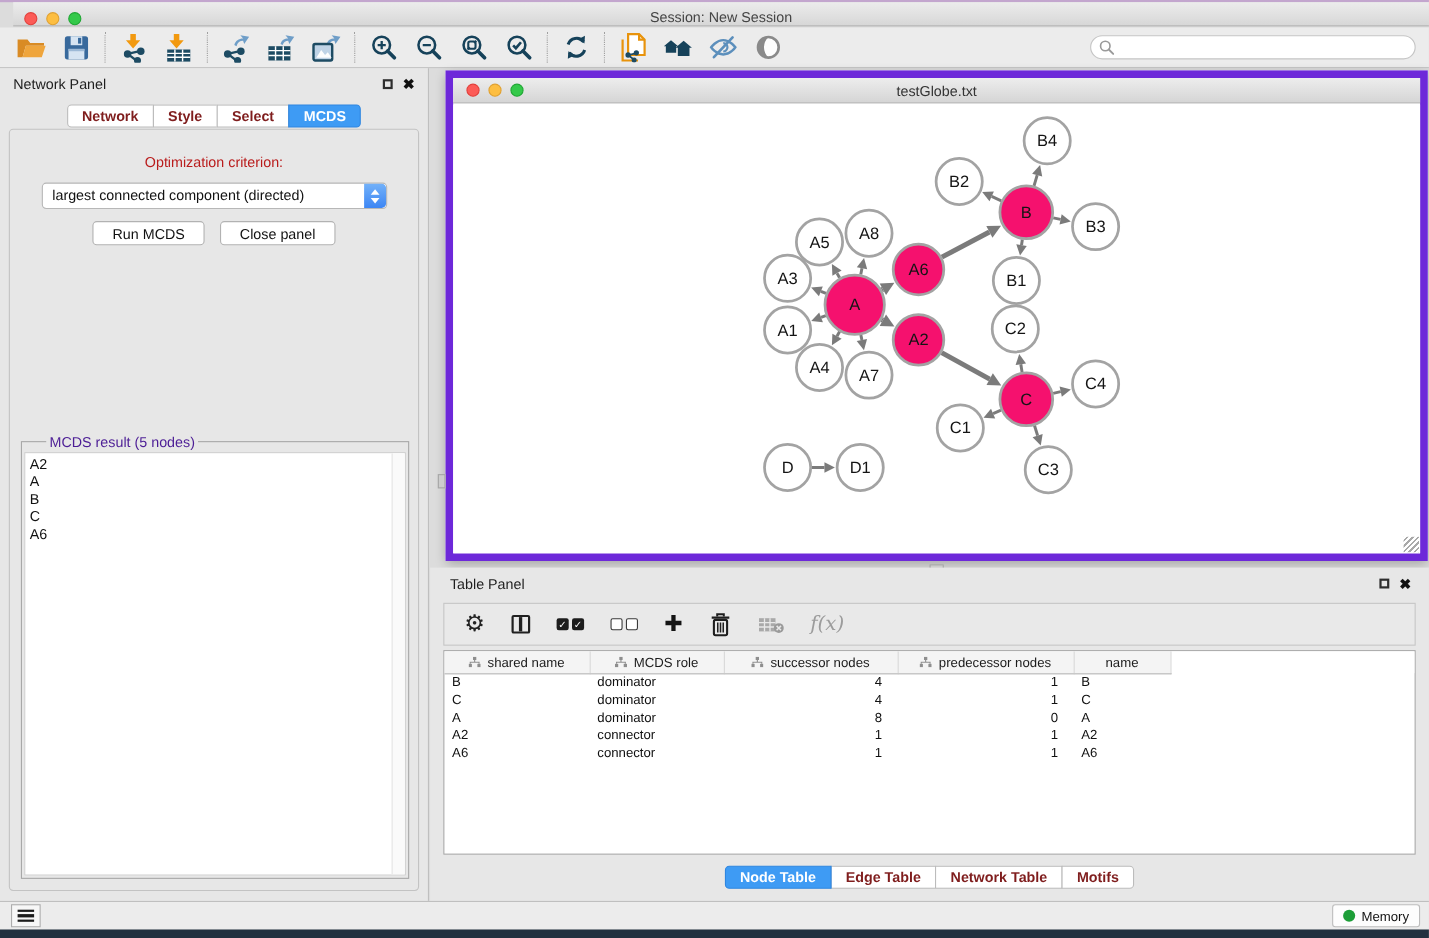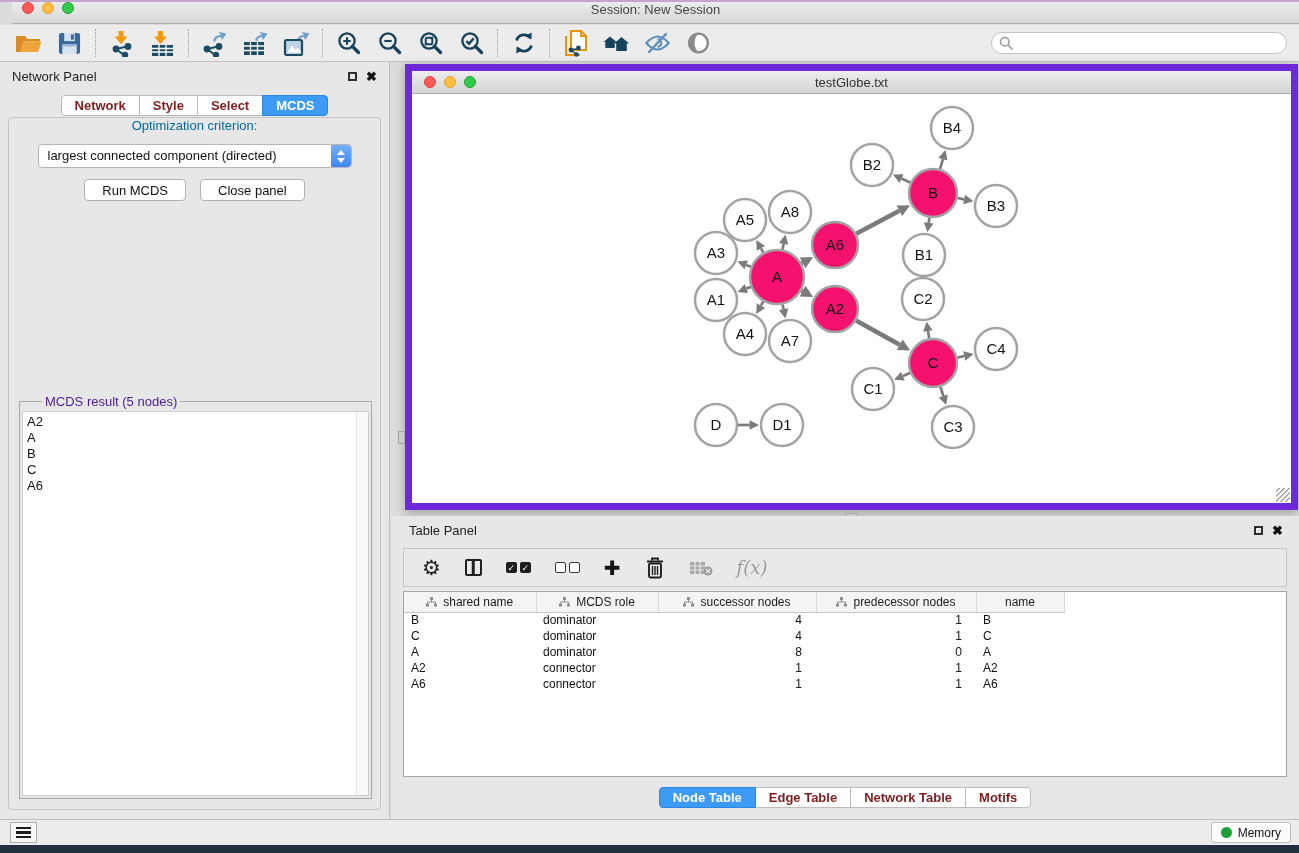--- a/index.html
+++ b/index.html
@@ -5,21 +5,21 @@
   * { margin:0; padding:0; box-sizing:border-box; }
   html,body { width:1299px; height:853px; }
   body { font-family:"Liberation Sans", sans-serif; background:#DCDCDC; position:relative; overflow:hidden; }
 
   .top-strip { position:absolute; top:0; left:0; right:0; height:2px; background:#C3A6CE; }
   .desktop-bottom { position:absolute; left:0; right:0; bottom:0; height:8px; background:#22303F; }
 
   
   .titlebar { position:absolute; top:2px; left:12px; right:0; height:22px;
     background:linear-gradient(#ECECEC,#D7D7D7); border-bottom:1px solid #B3B3B3;
-    display:flex; align-items:flex-start; }
+    display:flex; align-items:flex-end; }
   .traffic { display:flex; gap:8px; margin-left:10px; z-index:2; }
   .light { width:12px; height:12px; border-radius:50%; }
   .light.red { background:#FC5B57; border:1px solid #E2403C; }
   .light.yellow { background:#FDBE41; border:1px solid #E0A131; }
   .light.green { background:#34C94A; border:1px solid #1FA733; }
   .titlebar-title { position:absolute; left:0; right:0; text-align:center; font-size:13px; color:#454545; }
 
   
   .toolbar { position:absolute; top:25px; left:0; right:0; height:37px; background:#ECECEC;
     border-bottom:1px solid #C2C2C2; display:flex; align-items:center; padding:0 8px; }
@@ -40,21 +40,21 @@
 
   .tabs-row { position:absolute; top:33px; left:0; right:0; display:flex; justify-content:center; z-index:3; }
   .seg { height:21px; padding:0 13px; background:#FFF; border:1px solid #BCBCBC; margin-left:-1px;
     font-size:13px; font-weight:bold; color:#7f1d1d; display:flex; align-items:center; cursor:default; }
   .seg:first-child { border-radius:4px 0 0 4px; margin-left:0; }
   .seg:last-child { border-radius:0 4px 4px 0; }
   .seg.active { background:#3E9BF4; border-color:#2F86E0; color:#fff; z-index:1; }
 
   .tabpane { position:absolute; top:55px; left:8px; right:8px; bottom:10px;
     border:1px solid #C3C3C3; border-radius:4px; background:#E7E7E7; }
-  .opt-label { text-align:center; font-size:13px; color:#0369a1; }
+  .opt-label { text-align:center; margin-top:22px; font-size:13px; color:#b91c1c; }
   .dropdown { margin:11px auto 0 auto; width:314px; height:24px; background:#fff;
     border:1px solid #B7B7B7; border-radius:4px; position:relative;
     font-size:13px; line-height:22px; padding-left:9px; color:#111; }
   .stepper { position:absolute; right:0px; top:0px; bottom:0px; width:20px;
     background:linear-gradient(#72B1F9,#3D86F4); border-radius:0 4px 4px 0;
     display:flex; flex-direction:column; align-items:center; justify-content:center; gap:3px; }
   .step-up { width:0; height:0; border-left:4px solid transparent; border-right:4px solid transparent; border-bottom:5px solid #fff; }
   .step-down { width:0; height:0; border-left:4px solid transparent; border-right:4px solid transparent; border-top:5px solid #fff; }
   .btn-row { display:flex; justify-content:center; gap:14px; margin-top:11px;align-items:center; }
   .mac-btn { height:22px; padding:0 17px; background:#FFF; border:1px solid #B2B2B2;

